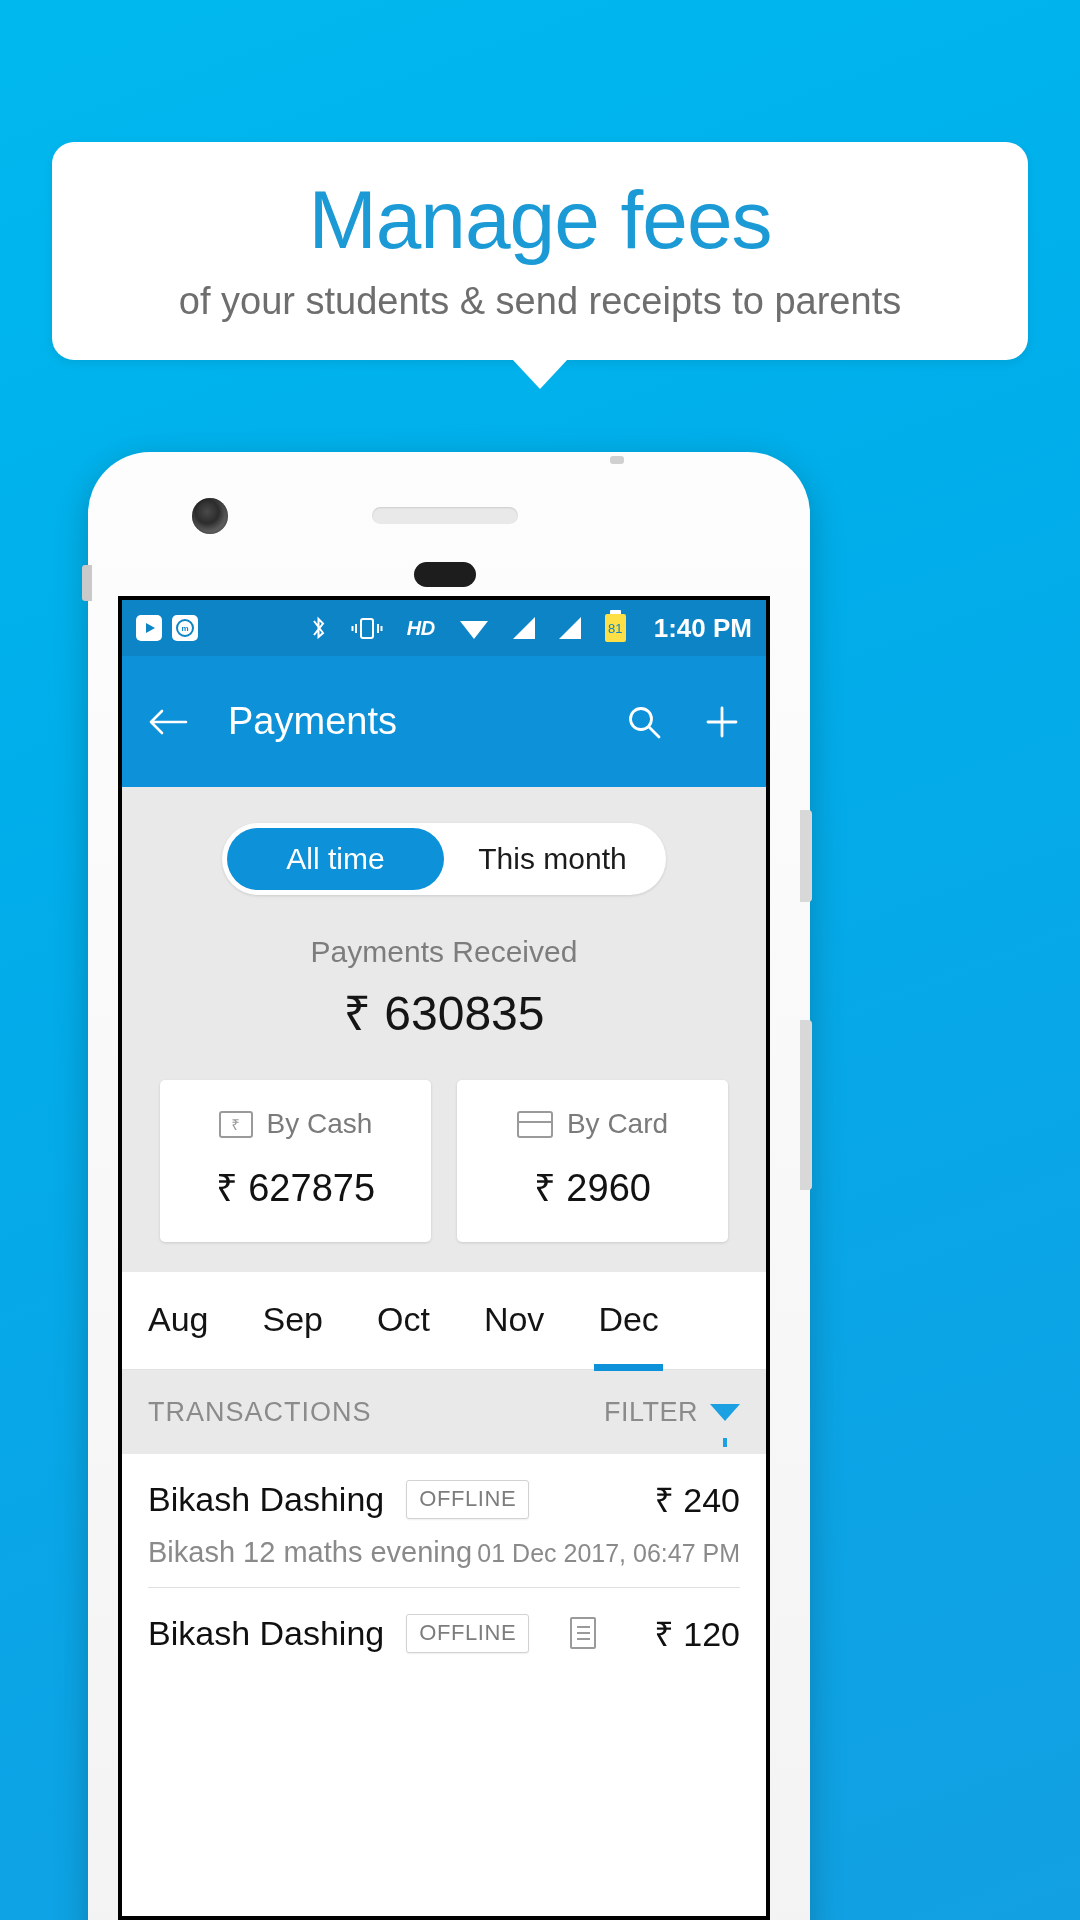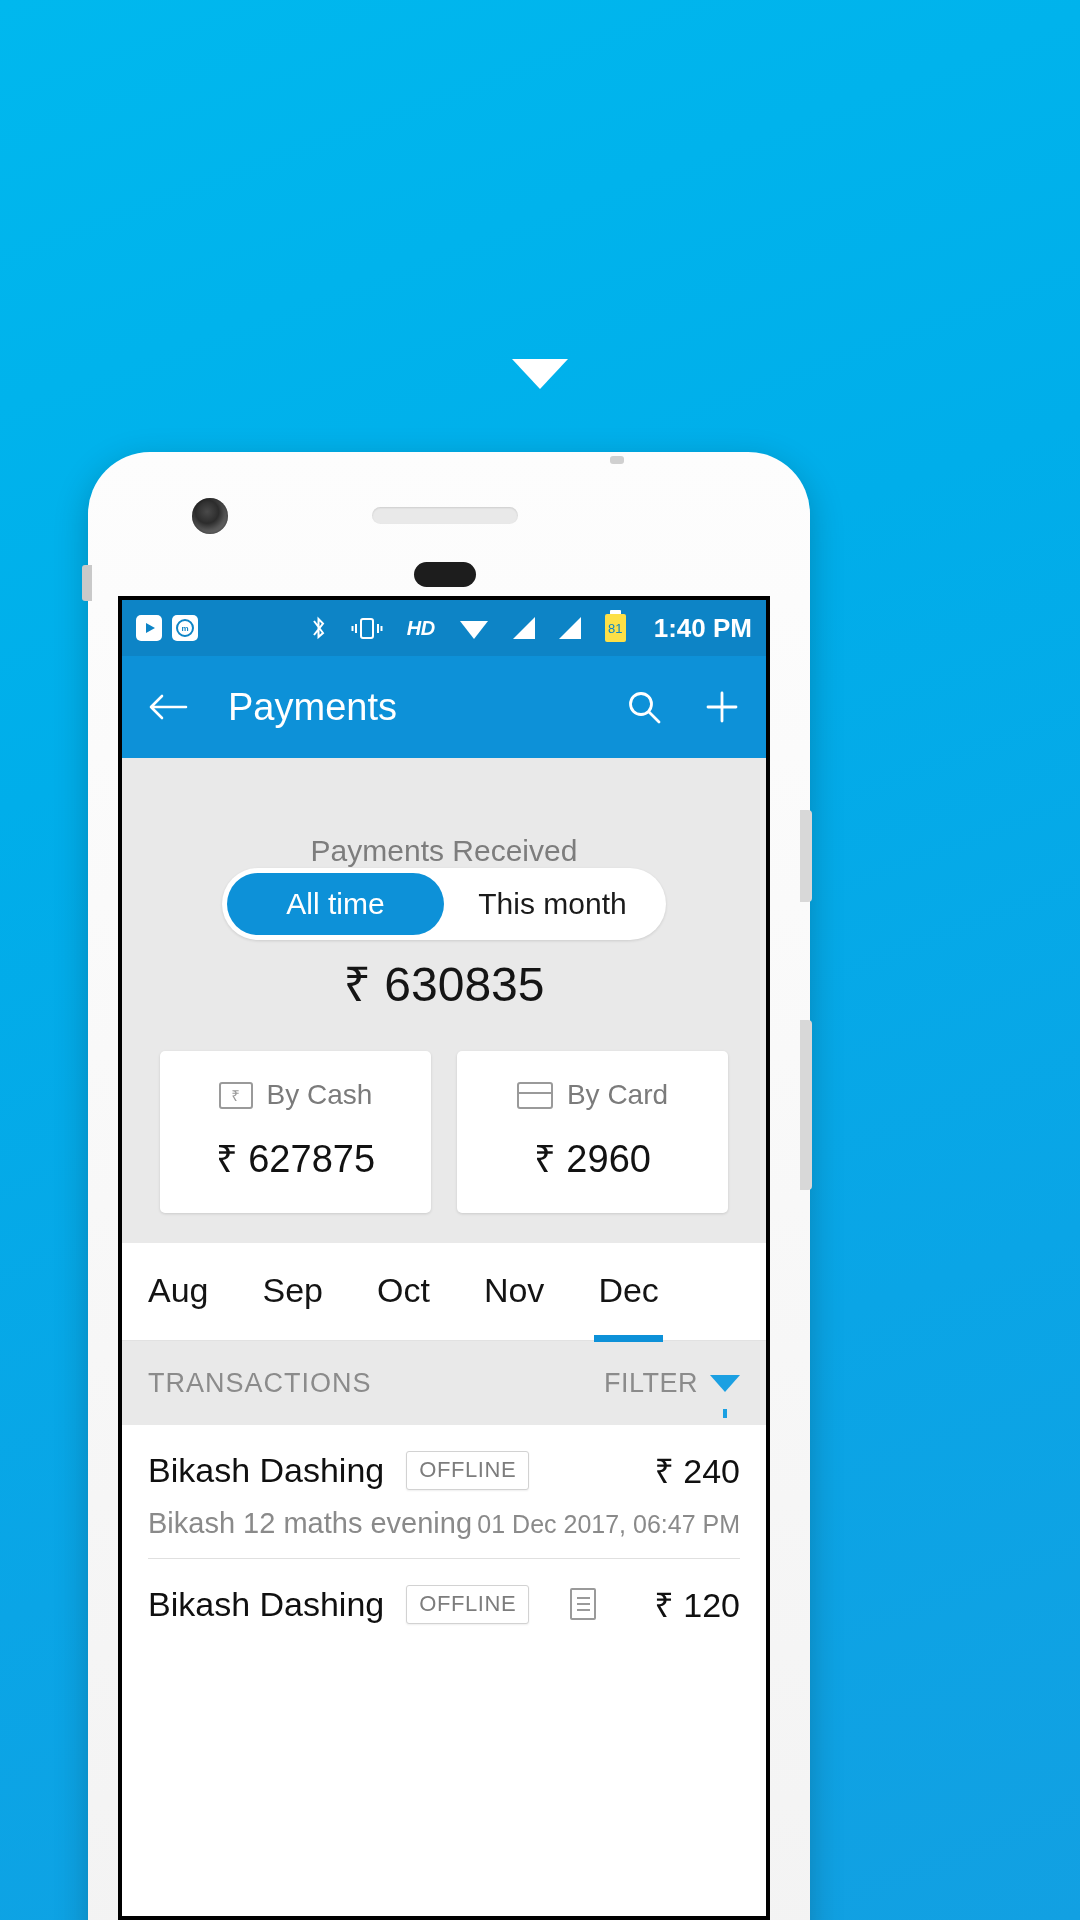--- a/index.html
+++ b/index.html
@@ -152,21 +152,21 @@
     display:flex;align-items:center;justify-content:center;
     color:#0d84c6; font-size:13px; font-weight:400;
   }
   .batt:before {
     content:''; position:absolute; top:-4px; left:5px;
     width:11px; height:4px; background:#fff; border-radius:1px 1px 0 0;
   }
 
   
   #appbar {
-    height: 102px;
+    height: 131px;
     background: #0d91d8;
     display: flex; align-items: center;
     padding: 0 26px;
     color: #fff;
   }
   #appbar-title {
     font-size: 38px; font-weight: 400;
     margin-left: 40px;
   }
   #appbar-actions { margin-left: auto; display: flex; align-items: center; gap: 42px; }
@@ -323,20 +323,24 @@
   }
   .tx-sub { font-size: 29px; color: #8a8a8a; }
   .tx-date { margin-left: auto; font-size: 25px; color: #8a8a8a; }
   .tx-row:last-child .tx-line2 { border-bottom: none; }
 </style>
 </head>
 <body>
 
 <div id="stage">
 
+  <div id="bubble">
+    <div id="bubble-title">Manage fees</div>
+    <div id="bubble-sub">of your students &amp; send receipts to parents</div>
+  </div>
   <div id="bubble-tail"></div>
 
   <div id="phone"></div>
   <div id="phone-side-left"></div>
   <div id="phone-side-right-1"></div>
   <div id="phone-side-right-2"></div>
   <div id="phone-sensor-top"></div>
   <div id="phone-camera"></div>
   <div id="phone-speaker"></div>
   <div id="phone-sensor-dot"></div>
@@ -381,26 +385,26 @@
           <circle cx="15" cy="15" r="10.5" fill="none" stroke="#fff" stroke-width="2.8"></circle>
           <path d="M23 23 L33 33" stroke="#fff" stroke-width="2.8" stroke-linecap="round"></path>
         </svg>
         <svg width="36" height="36" viewBox="0 0 36 36">
           <path d="M18 4 L18 32 M4 18 L32 18" stroke="#fff" stroke-width="2.8" stroke-linecap="round"></path>
         </svg>
       </div>
     </div>
 
     <div id="summary">
-      <div id="received-label">Payments Received</div>
-
       <div id="segmented">
         <div class="seg active">All time</div>
         <div class="seg">This month</div>
       </div>
+
+      <div id="received-label">Payments Received</div>
       <div id="received-value">₹ 630835</div>
 
       <div id="method-cards">
         <div class="mcard">
           <div class="mcard-head">
             <span class="icon-cash">₹</span>
             <span class="mcard-label">By Cash</span>
           </div>
           <div class="mcard-value">₹ 627875</div>
         </div>

